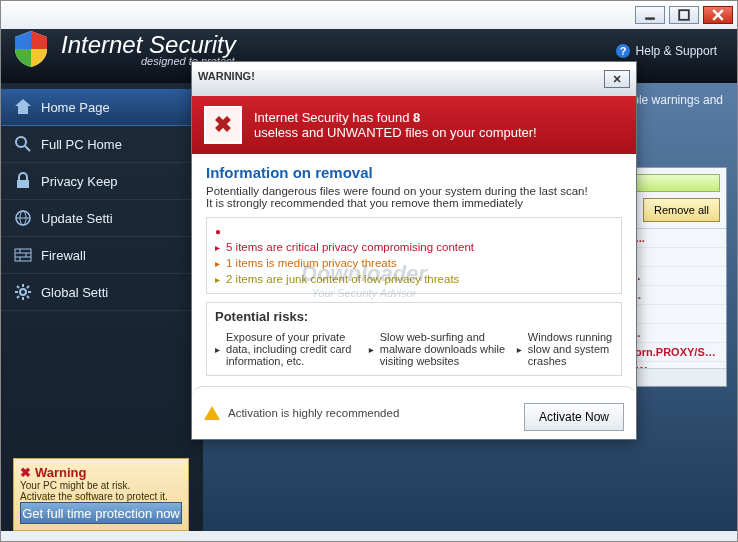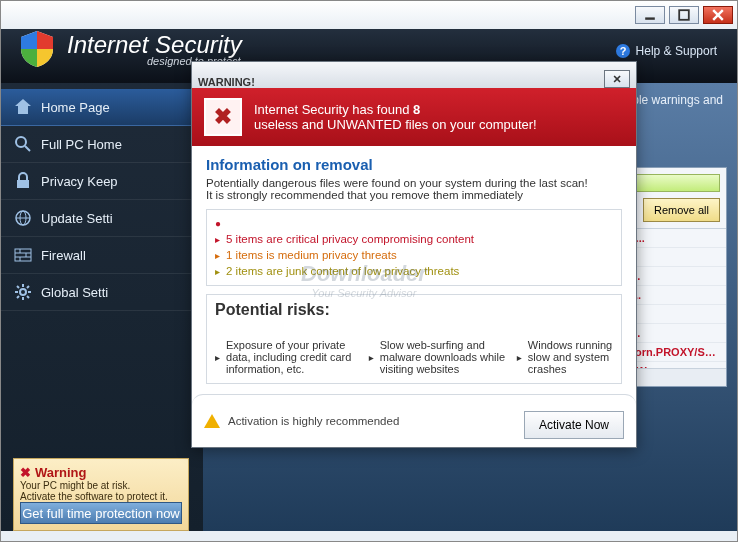--- a/index.html
+++ b/index.html
@@ -4,21 +4,21 @@
 <style>
 * { box-sizing: border-box; margin: 0; padding: 0; font-family: "Segoe UI", Tahoma, sans-serif; }
 body { width: 738px; height: 542px; overflow: hidden; background: #fff; position: relative; }
 
 .window { width: 738px; height: 542px; border: 1px solid #888; background: #e9eff5; position: relative; }
 .titlebar { height: 28px; background: linear-gradient(#fff,#e9eff5); display: flex; justify-content: flex-end; align-items: center; padding: 0 4px; gap: 4px; }
 .win-btn { width: 30px; height: 18px; border: 1px solid #7a8aa0; font-size: 10px; display: flex; align-items: center; justify-content: center; background: linear-gradient(#f7f9fc,#d8e2ee); cursor: pointer; }
 .win-btn.close { background: linear-gradient(#f2735e,#c5301a); color: #fff; border-color: #8b1a0a; }
 .win-btn svg { width: 12px; height: 12px; }
 
-.header { background: linear-gradient(#232f3e,#0b1018); color: #fff; padding: 0 18px 14px 16px; display: flex; align-items: center; position: relative; }
+.header { background: linear-gradient(#232f3e,#0b1018); color: #fff; padding: 0 18px 14px 10px; display: flex; align-items: center; position: relative; }
 .shield { width: 40px; height: 40px; margin-right: 10px; }
 .title-block { display: flex; flex-direction: column; }
 .title-block h1 { font-size: 24px; font-weight: 400; font-style: italic; }
 .title-block span { font-size: 11px; font-style: italic; color: #cfd6df; padding-left: 80px; margin-top: -4px; }
 .help { position: absolute; right: 20px; bottom: 24px; font-size: 12px; color: #d9e6f5; display: flex; align-items: center; gap: 5px; }
 
 .body-area { display: flex; background: linear-gradient(#1e2a38,#14202c); height: calc(100% - 28px - 64px); }
 .sidebar { width: 202px; padding-top: 6px; }
 .side-item { display: flex; align-items: center; gap: 8px; color: #e5eef7; font-size: 13px; padding: 8px 12px; border-bottom: 1px solid rgba(255,255,255,0.08); cursor: pointer; }
 .side-item.active { background: linear-gradient(#2b5c9b,#1b3c66); }
@@ -38,34 +38,34 @@
 .col-threat { width: 210px; color: #c2142a; font-weight: bold; }
 .hscroll { height: 18px; background: #e8edf3; border-top: 1px solid #c8d2dd; display: flex; align-items: center; }
 .hscroll-bar { width: 140px; height: 12px; background: linear-gradient(#d2ecff,#8ec5f0); border: 1px solid #6ea4cf; margin-left: 20px; }
 
 .warn-box { position: absolute; left: 12px; bottom: 10px; width: 176px; background: linear-gradient(#fceec6,#f2d79a); border: 1px solid #c6a75e; padding: 6px; font-size: 10px; color: #3b2d10; }
 .warn-box h4 { color: #b01616; font-size: 13px; display: flex; align-items: center; gap: 4px; }
 .warn-box button { width: 100%; height: 22px; font-size: 13px; background: linear-gradient(#7faedc,#4c7cb0); color: #fff; border: 1px solid #2f5784; cursor: pointer; }
 
 
 .modal { position: absolute; left: 190px; top: 60px; width: 446px; background: #fff; border: 1px solid #6b7580; box-shadow: 0 3px 14px rgba(0,0,0,.4); z-index: 10; }
-.m-titlebar { height: 26px; background: linear-gradient(#f5f7fa,#d8dee6); display: flex; align-items: flex-end; justify-content: space-between; padding: 0 6px; font-size: 11px; font-weight: bold; color: #333; }
+.m-titlebar { height: 26px; background: linear-gradient(#f5f7fa,#d8dee6); display: flex; align-items: flex-start; justify-content: space-between; padding: 0 6px; font-size: 11px; font-weight: bold; color: #333; margin-top: 8px; }
 .m-close { width: 26px; height: 18px; border: 1px solid #6b7580; background: linear-gradient(#f7f9fc,#d8e2ee); font-size: 11px; display: flex; align-items: center; justify-content: center; cursor: pointer; }
 .m-alert { background: linear-gradient(#d0202b,#a81019); color: #fff; display: flex; align-items: center; gap: 12px; padding: 10px 12px; font-size: 13px; }
 .m-alert .box-x { width: 38px; height: 38px; background: #fff2f2; display: flex; align-items: center; justify-content: center; color: #b02020; font-size: 22px; font-weight: bold; border: 2px solid #fff; }
 .m-body { padding: 10px 14px; font-size: 11.5px; color: #333; }
 .m-body h3 { color: #1a5fb0; font-size: 15px; font-weight: 600; margin-bottom: 4px; }
 .threat-list { border: 1px solid #d4dae1; padding: 6px 8px; margin: 8px 0; }
 .threat-list div { padding: 2px 0; display: flex; align-items: center; gap: 6px; }
 .bullet { font-size: 10px; }
 .t-red { color: #c2142a; }
 .t-orange { color: #d56c0c; }
 .t-olive { color: #a09010; }
 .m-risks { border: 1px solid #d4dae1; padding: 6px 8px; }
-.m-risks h4 { font-size: 16px; margin-bottom: 18px; }
+.m-risks h4 { font-size: 13px; margin-bottom: 5px; }
 .m-risks div { font-size: 11px; padding: 1px 0; display: flex; gap: 6px; align-items: center; }
 .m-footer { border-top: 1px solid #d4dae1; padding: 8px 12px; display: flex; align-items: center; justify-content: space-between; border-radius: 11px; }
 .m-footer .left { display: flex; align-items: center; gap: 8px; font-size: 11.5px; color: #444; }
 .tri { width: 0; height: 0; border-left: 8px solid transparent; border-right: 8px solid transparent; border-bottom: 14px solid #f0b000; }
 .activate { height: 28px; padding: 0 14px; font-size: 12px; border: 1px solid #9aa7b5; background: linear-gradient(#fdfdfe,#e5eaf0); cursor: pointer; margin-top: 8px; }
 
 .watermark { position: absolute; left: 300px; top: 260px; font-size: 22px; color: rgba(80,100,120,.25); font-style: italic; font-weight: bold; z-index: 20; pointer-events: none; }
 .watermark small { display: block; font-size: 11px; font-weight: normal; text-align: center; }
 </style>
 </head>

